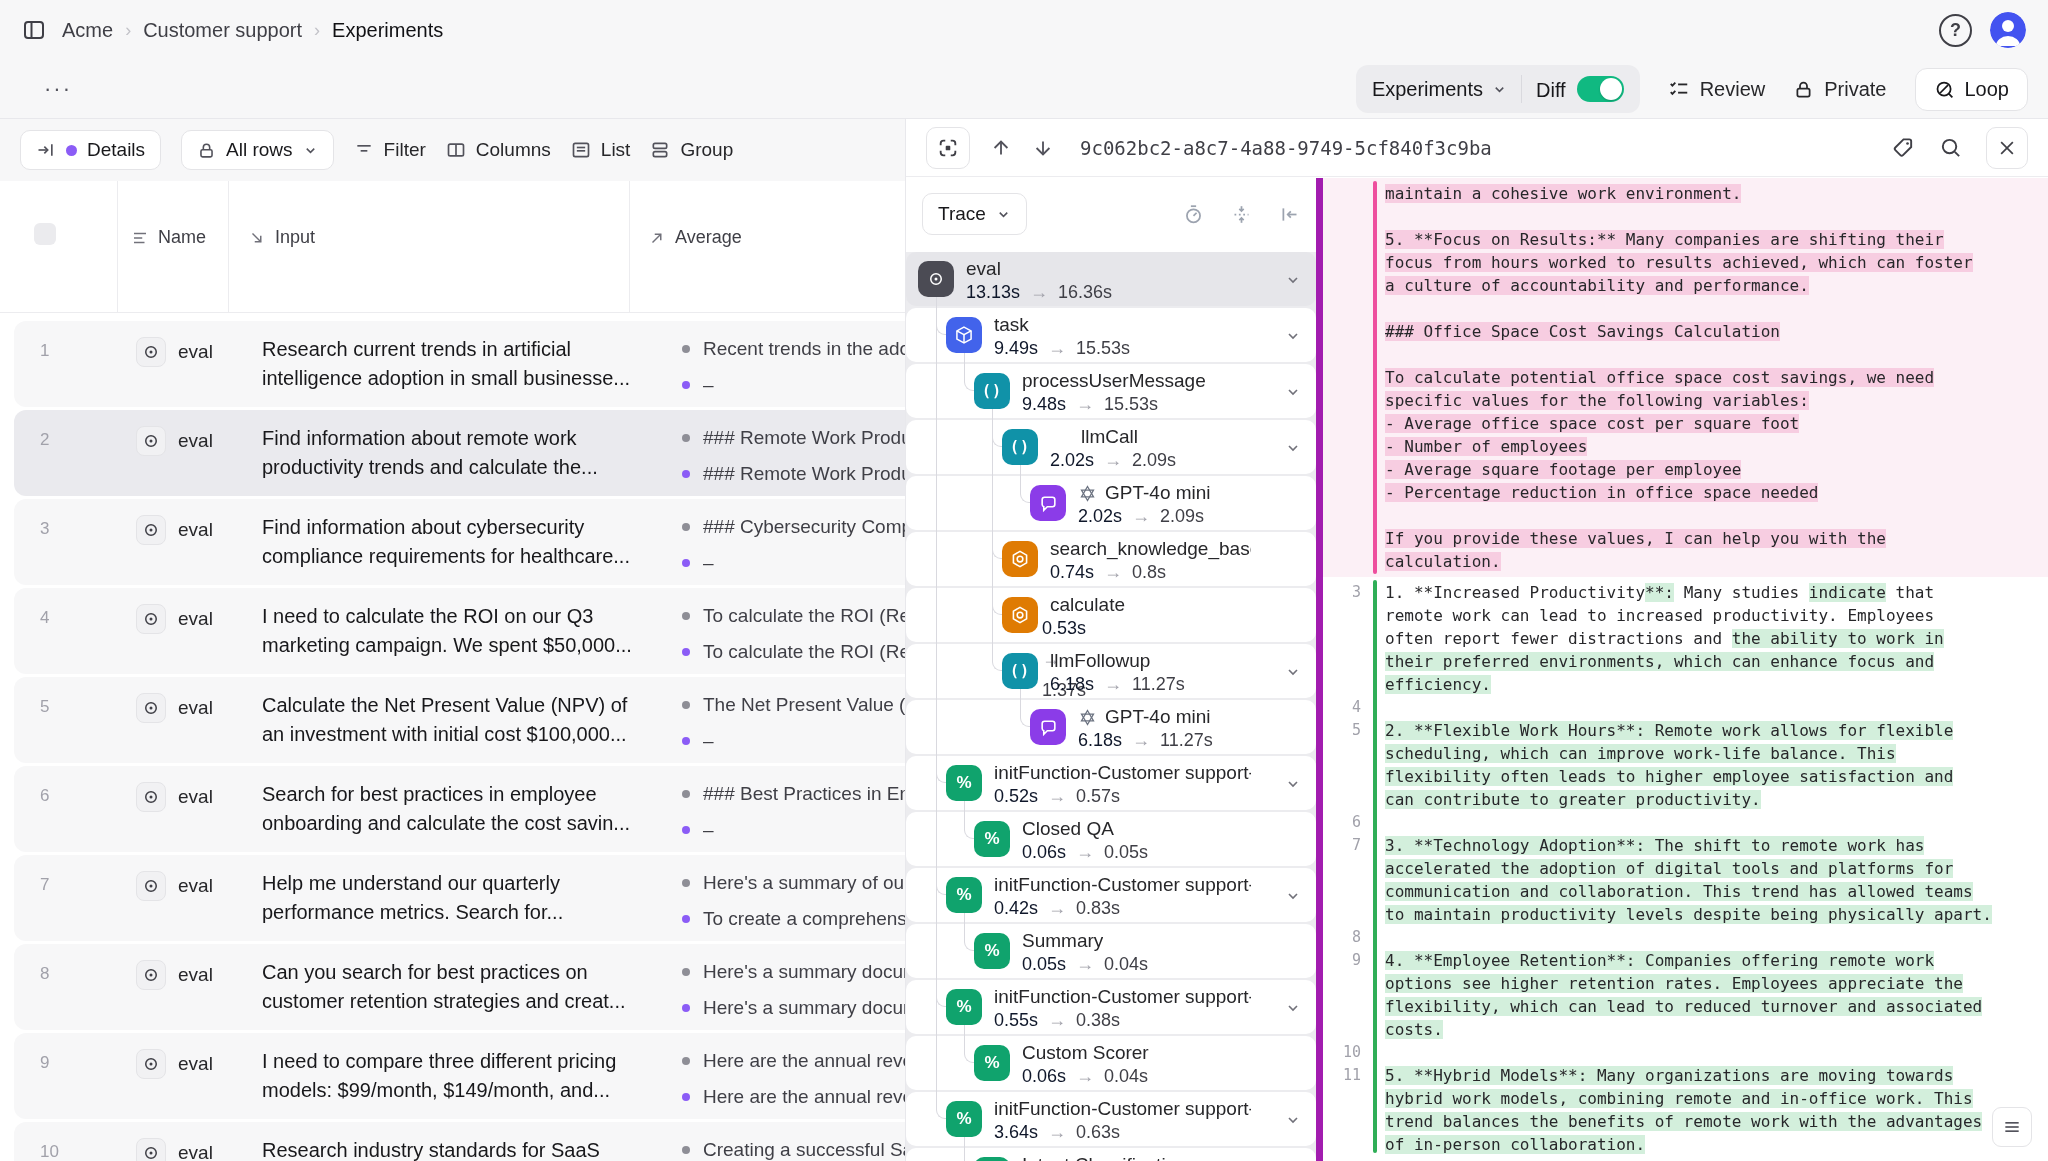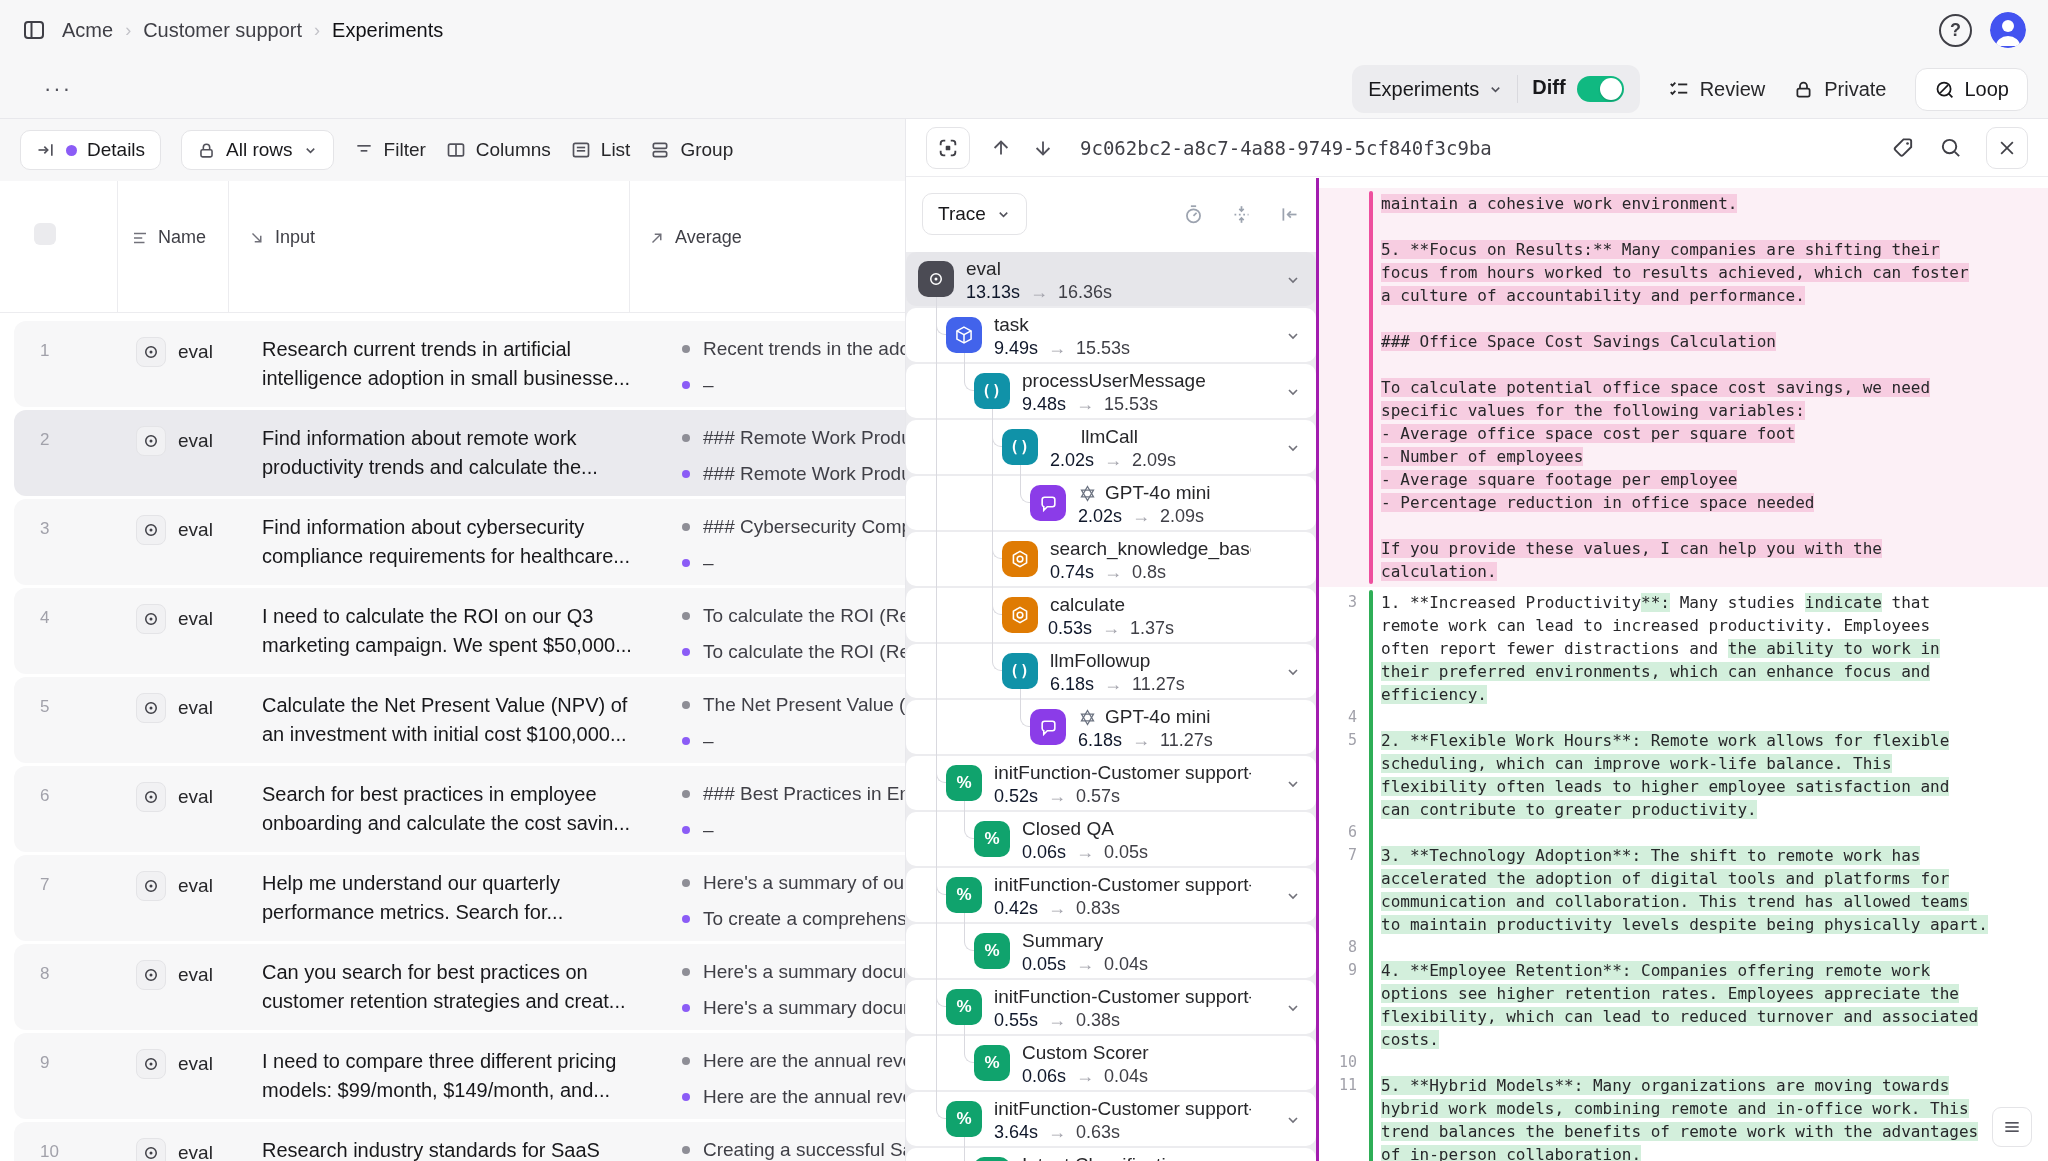--- a/index.html
+++ b/index.html
@@ -20,21 +20,21 @@
 
   
   .titlebar { height:58px; display:flex; align-items:center; padding:0 20px; }
   .exp-pill { display:flex; align-items:center; gap:11px; background:#fff; border:1px solid #e4e4e7; border-radius:12px; padding:9px 17px; font-size:21px; font-weight:600; cursor:pointer; }
   .dot { width:11px; height:11px; border-radius:50%; background:#8b5cf6; }
   .more-btn { margin-left:16px; border:none; background:none; font-size:22px; letter-spacing:2px; color:#52525b; cursor:pointer; padding:4px 8px; }
   .title-right { margin-left:auto; display:flex; align-items:center; gap:28px; }
   .segmented { display:flex; align-items:center; background:#ececef; border-radius:12px; padding:4px 2px; }
   .seg-left { display:flex; align-items:center; gap:9px; padding:7px 14px; font-size:20px; color:#18181b; cursor:pointer; }
   .seg-div { width:1px; height:28px; background:#d9d9de; }
-  .seg-right { display:flex; align-items:flex-start; gap:11px; padding:7px 14px; font-size:20px; font-weight:700; cursor:pointer; }
+  .seg-right { display:flex; align-items:flex-end; gap:11px; padding:7px 14px; font-size:20px; font-weight:400; cursor:pointer; }
   .toggle { width:47px; height:26px; border-radius:13px; background:#10b981; position:relative; }
   .toggle .knob { position:absolute; top:2px; right:2px; width:22px; height:22px; background:#fff; border-radius:50%; box-shadow:0 1px 2px rgba(0,0,0,.2); }
   .txt-btn { display:flex; align-items:center; gap:10px; font-size:20px; color:#27272a; background:none; border:none; cursor:pointer; }
   .loop-btn { display:flex; align-items:center; gap:10px; font-size:20px; color:#18181b; background:#fff; border:1px solid #e4e4e7; border-radius:12px; padding:9px 18px; cursor:pointer; }
 
   .page-divider { position:absolute; top:118px; left:0; right:0; height:1px; background:#e8e8ec; }
 
   
   .main { position:absolute; top:119px; left:0; right:0; bottom:0; display:flex; }
   .table-pane { width:905px; position:relative; overflow:hidden; background:#f7f7f8; }
@@ -85,21 +85,21 @@
   .ticon.fn { font-family:"DejaVu Sans Mono",monospace; font-size:15px; letter-spacing:1px; }
   .ticon.scorer { font-size:17px; }
   .tlabel { position:absolute; top:6px; font-size:19px; color:#27272a; white-space:nowrap; overflow:hidden; text-overflow:ellipsis; display:flex; align-items:center; gap:8px; z-index:3; }
   .ttime { position:absolute; top:30px; font-size:18px; display:flex; gap:10px; z-index:3; }
   .ttime .d1 { color:#0f172a; }
   .ttime .arr { color:#a1a1aa; }
   .ttime .d2 { color:#3f3f46; }
   .chev { position:absolute; right:15px; top:20px; color:#71717a; z-index:3; }
   .elbow { position:absolute; border-left:1.5px solid #d9d9df; border-bottom:1.5px solid #d9d9df; border-bottom-left-radius:9px; z-index:2; }
 
-  .diff-col { flex:1; position:relative; border-left:3px solid #a21caf; overflow:hidden; padding-top:10px; background:#fff; }
+  .diff-col { flex:1; position:relative; border-left:7px solid #a21caf; overflow:hidden; background:#fff; }
   .dblock { position:relative; }
   .dblock.removed { background:#fcf0f6; padding:4px 0; }
   .dblock.added { padding:4px 0 0 0; }
   .bar { position:absolute; left:50px; top:3px; bottom:3px; width:4px; border-radius:2px; }
   .dblock.removed .bar { background:#ee4f9e; }
   .dblock.added .bar { background:#2fae57; }
   .dline { position:relative; height:23px; line-height:23px; padding-left:62px; font-family:"DejaVu Sans Mono","Liberation Mono",monospace; font-size:16px; color:#27272a; white-space:pre; }
   .dline .num { position:absolute; left:0; top:0; width:38px; text-align:right; color:#a1a1aa; font-size:15px; font-family:"DejaVu Sans Mono",monospace; }
   .mk-rm { background:#f7cde1; }
   .mk-add { background:#d3efdc; }
@@ -729,21 +729,21 @@
             <div class="tnode">
               <span class="ticon tool" style="left: 96px; background: rgb(223, 123, 3);">
                 <svg width="20" height="20" viewBox="0 0 24 24" fill="none" stroke="currentColor" stroke-width="1.9">
                   <path d="M12 2.8 L19.9 7.4 V16.6 L12 21.2 L4.1 16.6 V7.4 Z"></path>
                   <circle cx="12" cy="12" r="3.4"></circle>
                 </svg>
               </span>
               <div class="tlabel" style="left: 144px; max-width: 201px;">
                 <span>calculate</span>
               </div>
-              <div class="ttime" style="left: 142px;">
+              <div class="ttime" style="left: 136px; flex-direction: column;">
                 <span class="d1">0.53s</span>
                 <span class="arr">→</span>
                 <span class="d2">1.37s</span>
               </div>
             </div>
             <div class="elbow" style="left: 86px; top: 156px; height: 207px; width: 10px;"></div>
             <div class="tnode">
               <span class="ticon fn" style="left: 96px; background: rgb(16, 146, 168);">()</span>
               <div class="tlabel" style="left: 144px; max-width: 201px;">
                 <span>llmFollowup</span>

